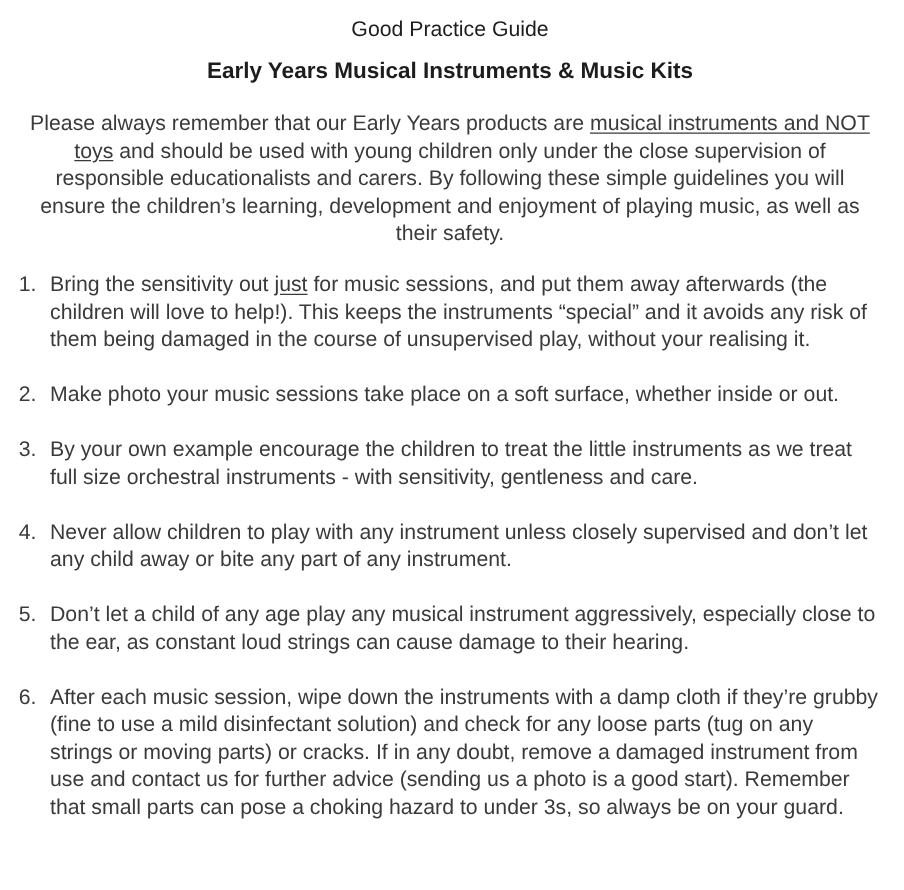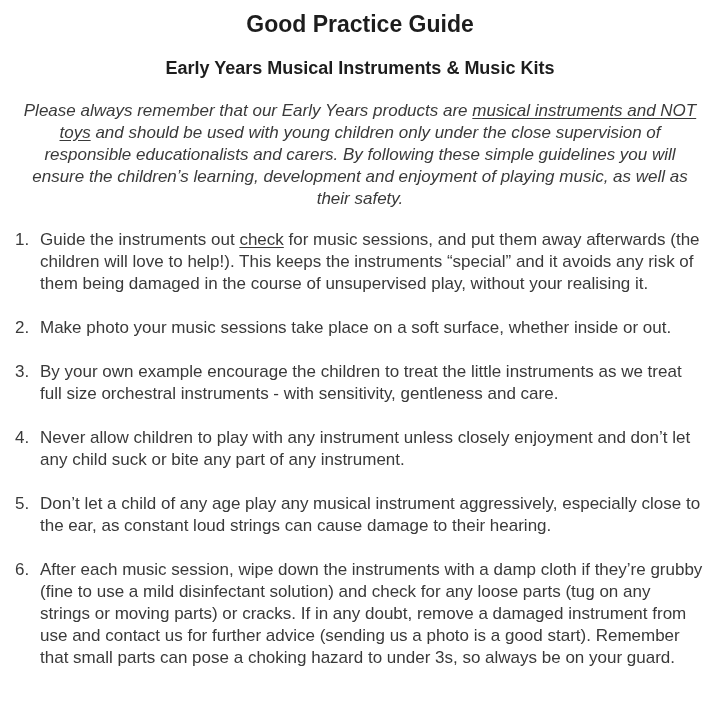--- a/index.html
+++ b/index.html
@@ -17,40 +17,39 @@
   .page {
     box-sizing: border-box;
     width: 723px;
     height: 712px;
     padding: 6px 18px 10px 15px;
     background: #ffffff;
   }
   h1.title {
     margin: 0;
     padding-top: 2px;
-    font-size: 23px;
+    font-size: 17px;
     line-height: 32px;
-    font-weight: bold;
+    font-weight: normal;
     text-align: center;
     color: #1d1d1d;
     letter-spacing: 0;
   }
   h2.subtitle {
-    margin: 16px 0 0 0;
+    margin: 4px 0 0 0;
     font-size: 18px;
     line-height: 24px;
     font-weight: bold;
     text-align: center;
     color: #1d1d1d;
   }
   p.intro {
     margin: 20px 4px 0 4px;
     font-size: 17px;
     line-height: 22px;
-    font-style: italic;
     text-align: center;
     color: #3a3a3a;
   }
   .u {
     text-decoration: underline;
     text-underline-offset: 2px;
   }
   .guides {
     margin-top: 19px;
   }
@@ -80,36 +79,36 @@
 
   <h1 class="title">Good Practice Guide</h1>
   <h2 class="subtitle">Early Years Musical Instruments &amp; Music Kits</h2>
 
   <p class="intro"><span>Please always remember that our Early Years products are </span><span class="u">musical instruments and NOT toys</span><span> and should be used with young children only under the close supervision of responsible educationalists and carers. By following these simple guidelines you will ensure the children’s learning, development and enjoyment of playing music, as well as their safety.</span></p>
 
   <div class="guides">
 
     <div class="item">
       <span class="num">1.</span>
-      <span class="txt"><span>Guide the instruments out </span><span class="u">check</span><span> for music sessions, and put them away afterwards (the children will love to help!). This keeps the instruments “special” and it avoids any risk of them being damaged in the course of unsupervised play, without your realising it.</span></span>
+      <span class="txt"><span>Bring the sensitivity out </span><span class="u">just</span><span> for music sessions, and put them away afterwards (the children will love to help!). This keeps the instruments “special” and it avoids any risk of them being damaged in the course of unsupervised play, without your realising it.</span></span>
     </div>
 
     <div class="item">
       <span class="num">2.</span>
       <span class="txt">Make photo your music sessions take place on a soft surface, whether inside or out.</span>
     </div>
 
     <div class="item">
       <span class="num">3.</span>
       <span class="txt">By your own example encourage the children to treat the little instruments as we treat full size orchestral instruments - with sensitivity, gentleness and care.</span>
     </div>
 
     <div class="item">
       <span class="num">4.</span>
-      <span class="txt">Never allow children to play with any instrument unless closely enjoyment and don’t let any child suck or bite any part of any instrument.</span>
+      <span class="txt">Never allow children to play with any instrument unless closely supervised and don’t let any child away or bite any part of any instrument.</span>
     </div>
 
     <div class="item">
       <span class="num">5.</span>
       <span class="txt">Don’t let a child of any age play any musical instrument aggressively, especially close to the ear, as constant loud strings can cause damage to their hearing.</span>
     </div>
 
     <div class="item">
       <span class="num">6.</span>
       <span class="txt">After each music session, wipe down the instruments with a damp cloth if they’re grubby (fine to use a mild disinfectant solution) and check for any loose parts (tug on any strings or moving parts) or cracks. If in any doubt, remove a damaged instrument from use and contact us for further advice (sending us a photo is a good start). Remember that small parts can pose a choking hazard to under 3s, so always be on your guard.</span>

